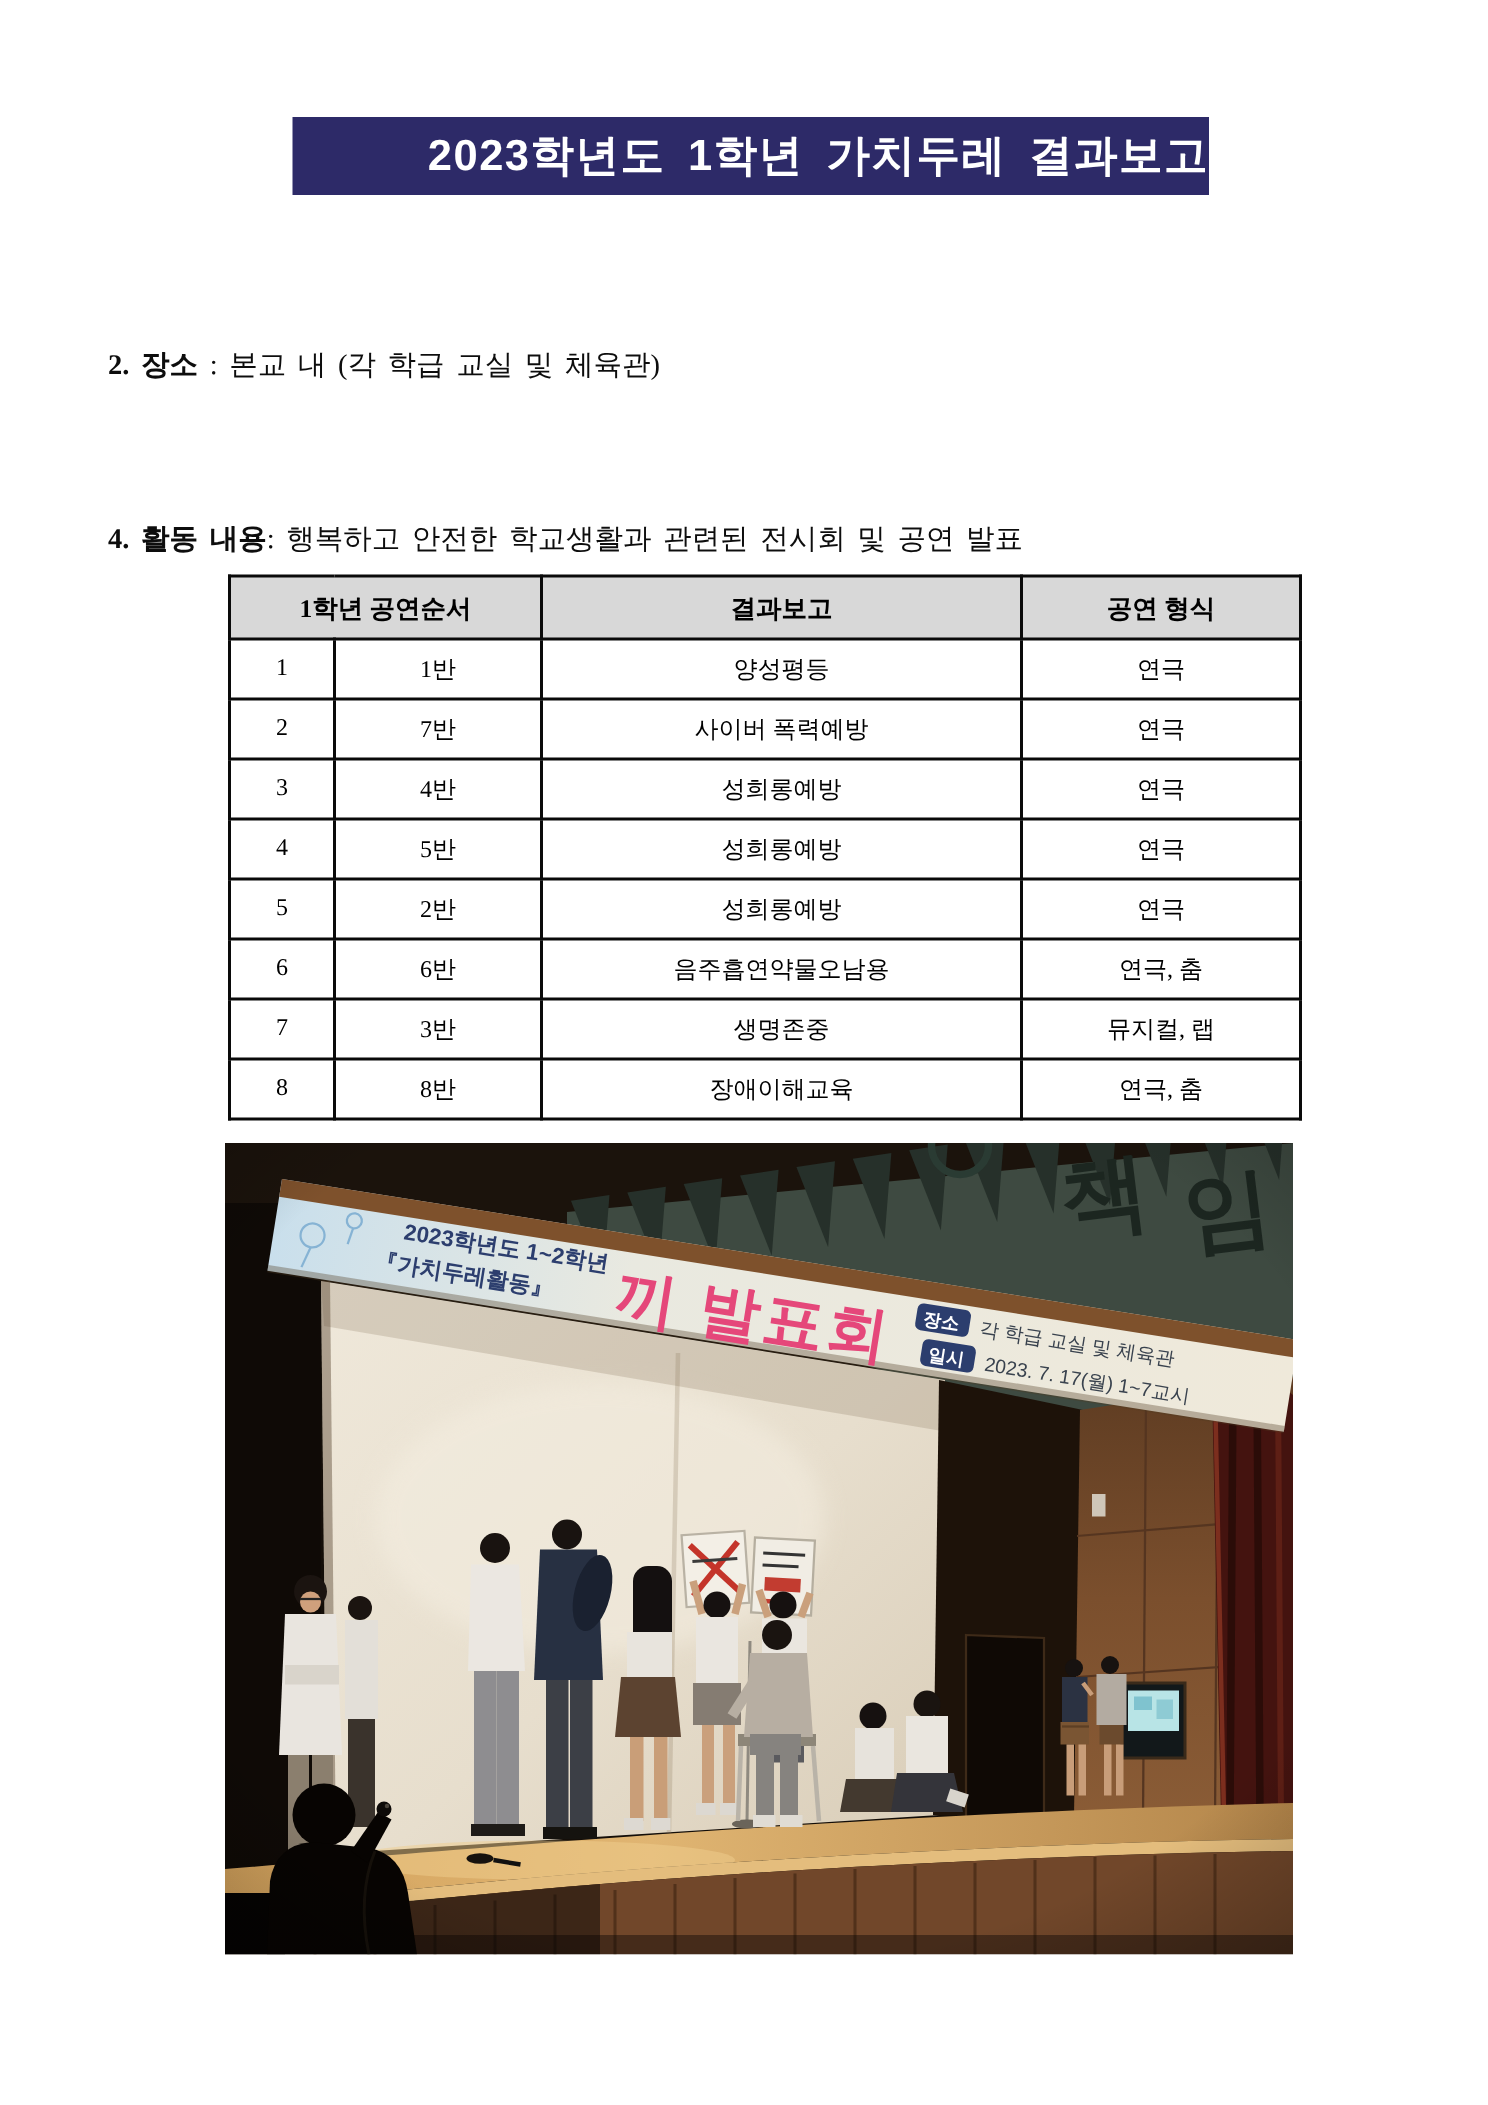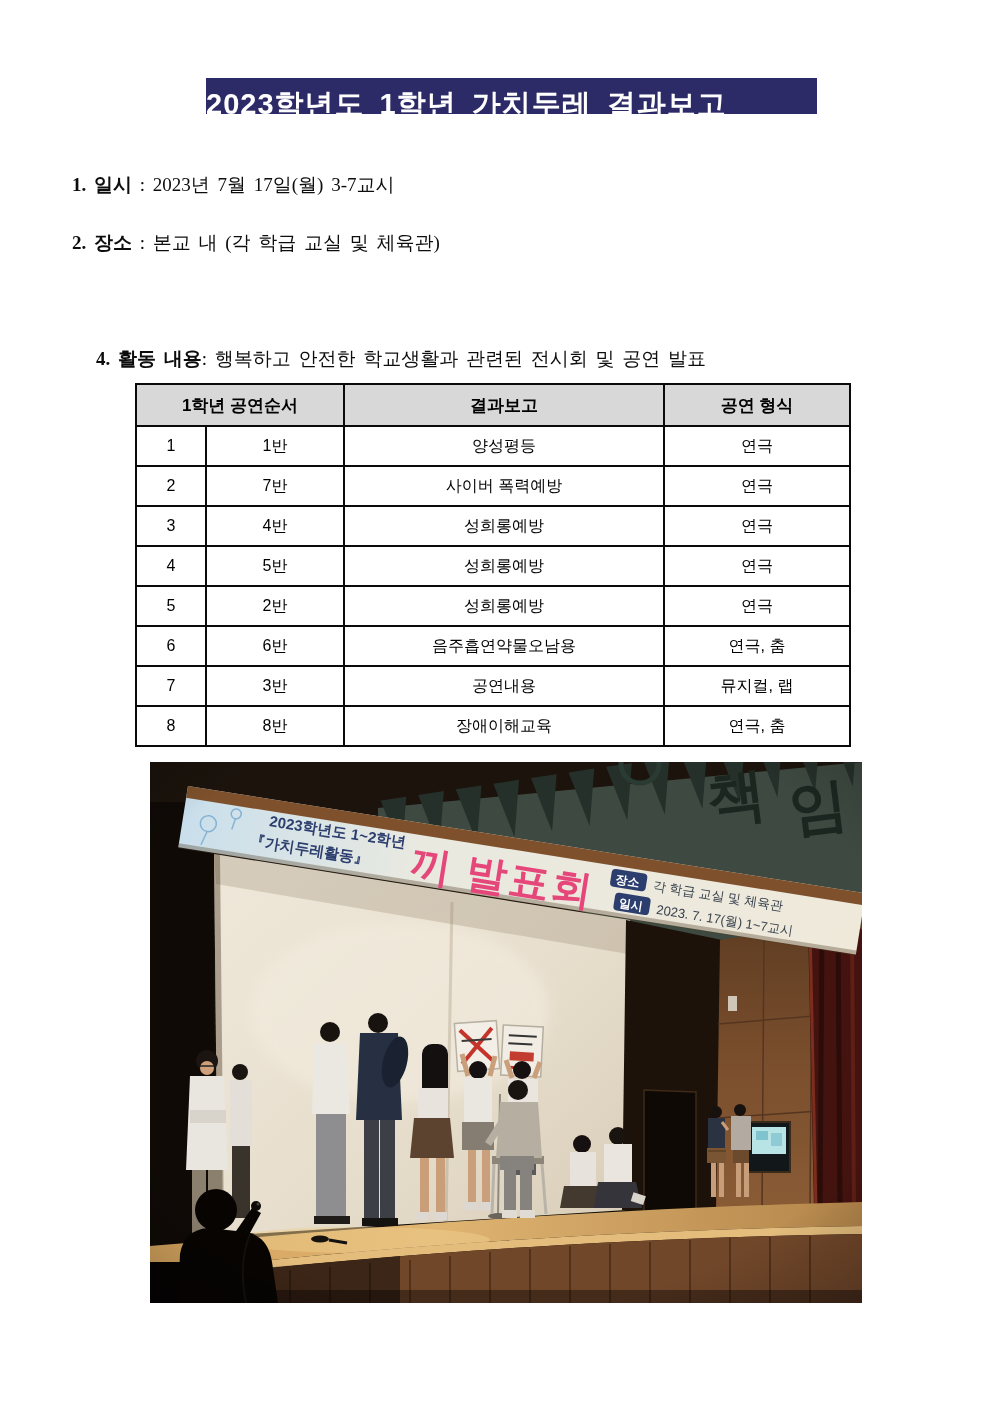--- a/index.html
+++ b/index.html
@@ -1,46 +1,43 @@
 <!DOCTYPE html>
 <html><head>
 <meta charset="utf-8">
 <style>
   html,body{margin:0;padding:0;background:#ffffff;}
   .page{position:relative;width:992px;height:1403px;background:#ffffff;overflow:hidden;
         font-family:"Liberation Sans",sans-serif;color:#000;}
-  .title-banner{position:absolute;left:206px;top:78px;width:611px;height:36px;
+  .title-banner{position:absolute;left:195px;top:78px;width:611px;height:52px;
         background:#2d2a68;color:#fff;font-size:29px;font-weight:bold;
-        text-align:left;line-height:53px;letter-spacing:1px;word-spacing:6px;}
+        text-align:right;line-height:53px;letter-spacing:1px;word-spacing:6px;}
   .doc-item{position:absolute;left:72px;font-family:"Liberation Serif",serif;
         font-size:19px;color:#0d0d0d;word-spacing:3px;white-space:nowrap;}
   .doc-item .lbl{font-weight:bold;}
-  .doc-table{position:absolute;left:135px;top:383px;width:714px;border-collapse:collapse;
-        table-layout:fixed;font-family:Liberation Sans, sans-serif;border-radius:29px;}
+  .doc-table{position:absolute;left:152px;top:383px;width:714px;border-collapse:collapse;
+        table-layout:fixed;font-family:Liberation Serif, serif;border-radius:29px;}
   .doc-table th,.doc-table td{border:2px solid #0a0a0a;text-align:center;vertical-align:middle;
         padding:0;font-size:16px;color:#000;}
   .doc-table thead th{background:#d8d8d8;height:40px;font-size:17px;font-weight:bold;}
   .doc-table tbody td{height:38px;background:#fff;}
   .photo{position:absolute;left:150px;top:762px;width:712px;height:541px;overflow:hidden;}
   .photo svg{display:block;}
 </style>
 </head>
 <body>
 
 <div class="page">
 
   <div class="title-banner">2023학년도 1학년 가치두레 결과보고</div>
 
-  <div class="doc-item" style="top:172px;">
-    <span class="lbl">1. 일시</span><span> : </span><span>2023년 7월 17일(월) 3-7교시</span>
-  </div>
   <div class="doc-item" style="top:230px;text-align:right;">
     <span class="lbl">2. 장소</span><span> : </span><span>본교 내 (각 학급 교실 및 체육관)</span>
   </div>
-  <div class="doc-item" style="top:346px;margin-left:24px;">
+  <div class="doc-item" style="top:346px;">
     <span class="lbl">4. 활동 내용</span><span>: </span><span>행복하고 안전한 학교생활과 관련된 전시회 및 공연 발표</span>
   </div>
 
   <table class="doc-table">
     <colgroup>
         <col style="width:70px">
         <col style="width:138px">
         <col style="width:320px">
         <col style="width:186px">
       </colgroup>
@@ -84,21 +81,21 @@
         </tr>
       <tr>
           <td>6</td>
           <td>6반</td>
           <td>음주흡연약물오남용</td>
           <td>연극, 춤</td>
         </tr>
       <tr>
           <td>7</td>
           <td>3반</td>
-          <td>공연내용</td>
+          <td>생명존중</td>
           <td>뮤지컬, 랩</td>
         </tr>
       <tr>
           <td>8</td>
           <td>8반</td>
           <td>장애이해교육</td>
           <td>연극, 춤</td>
         </tr>
     </tbody>
   </table>

